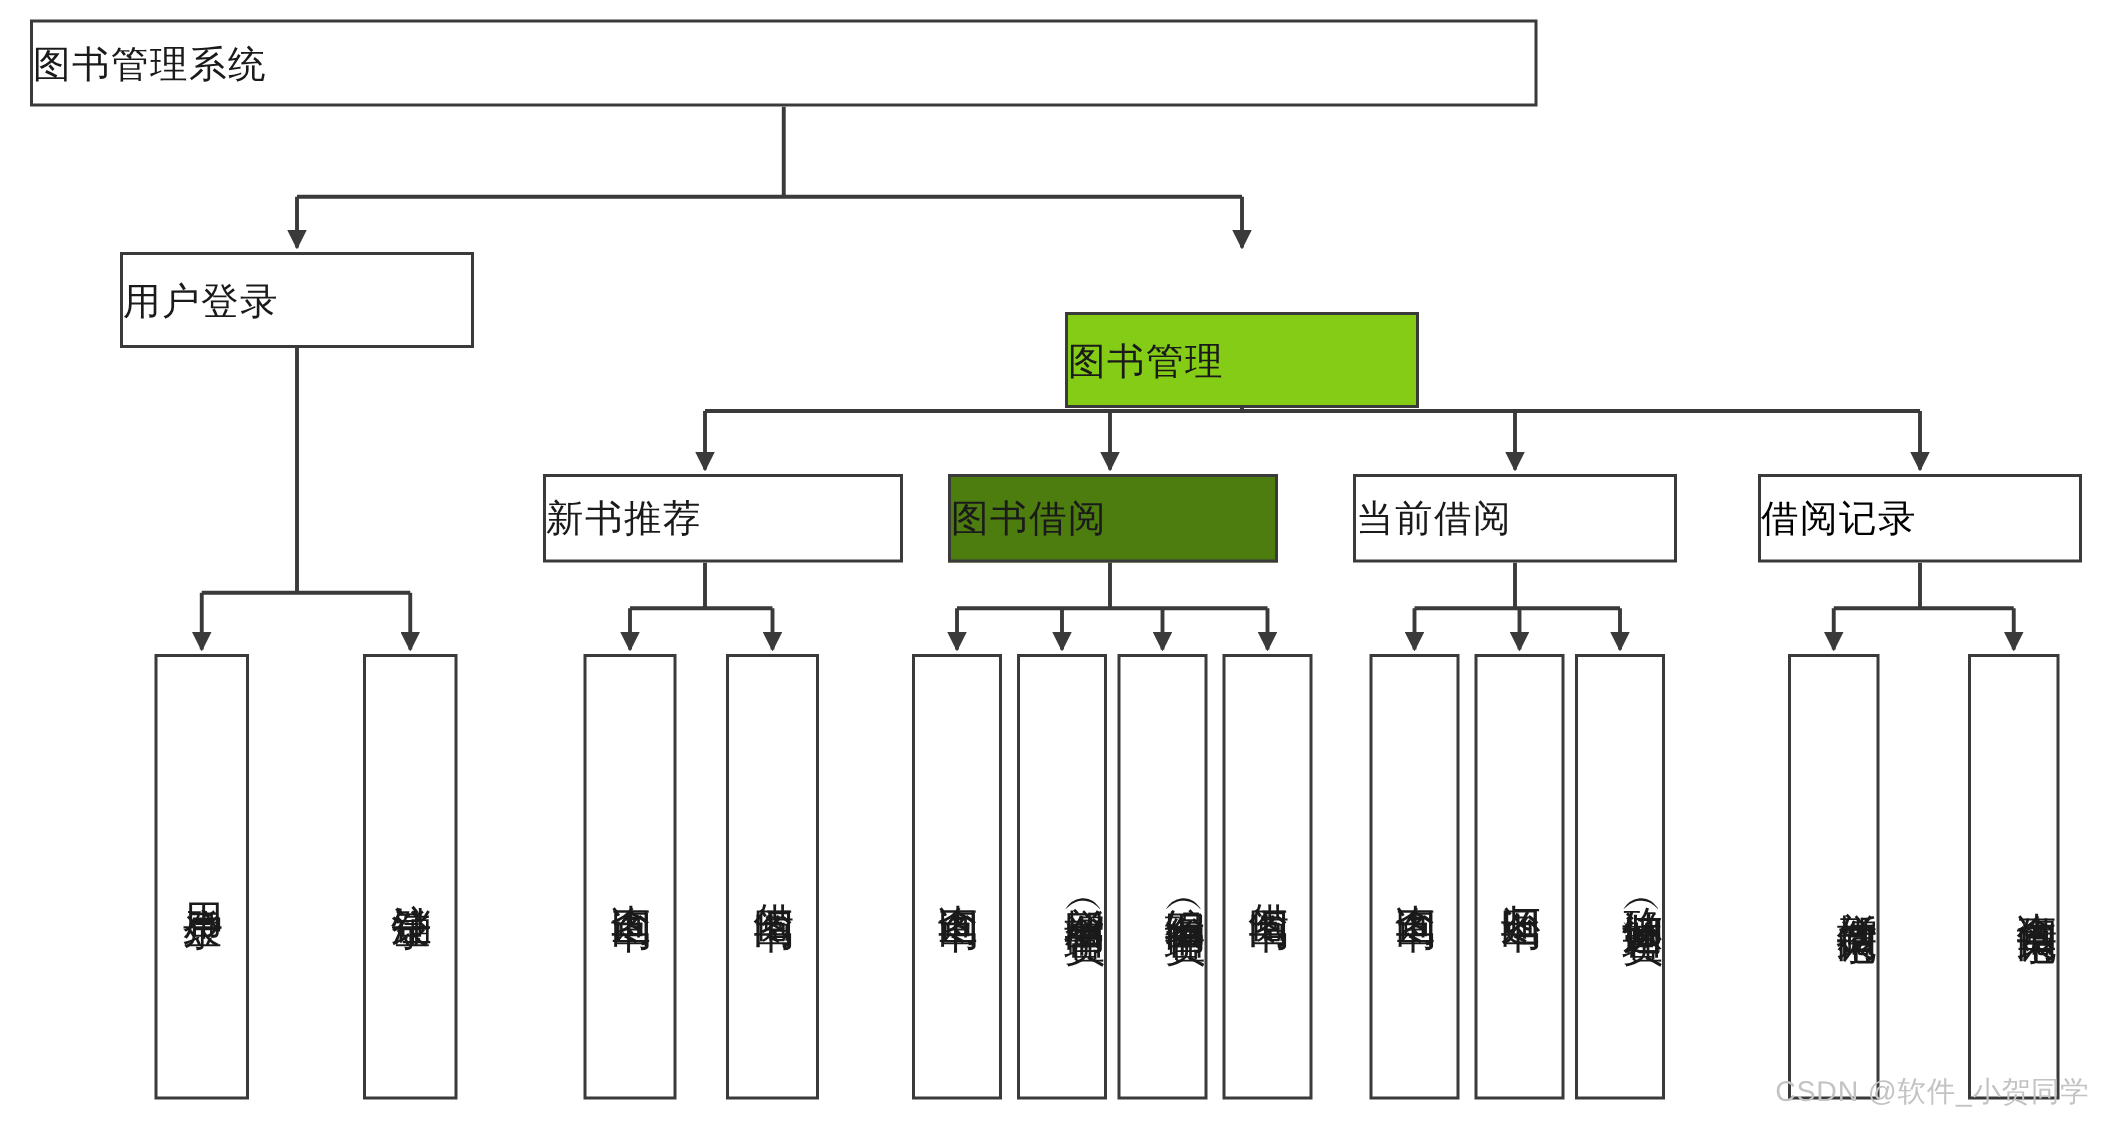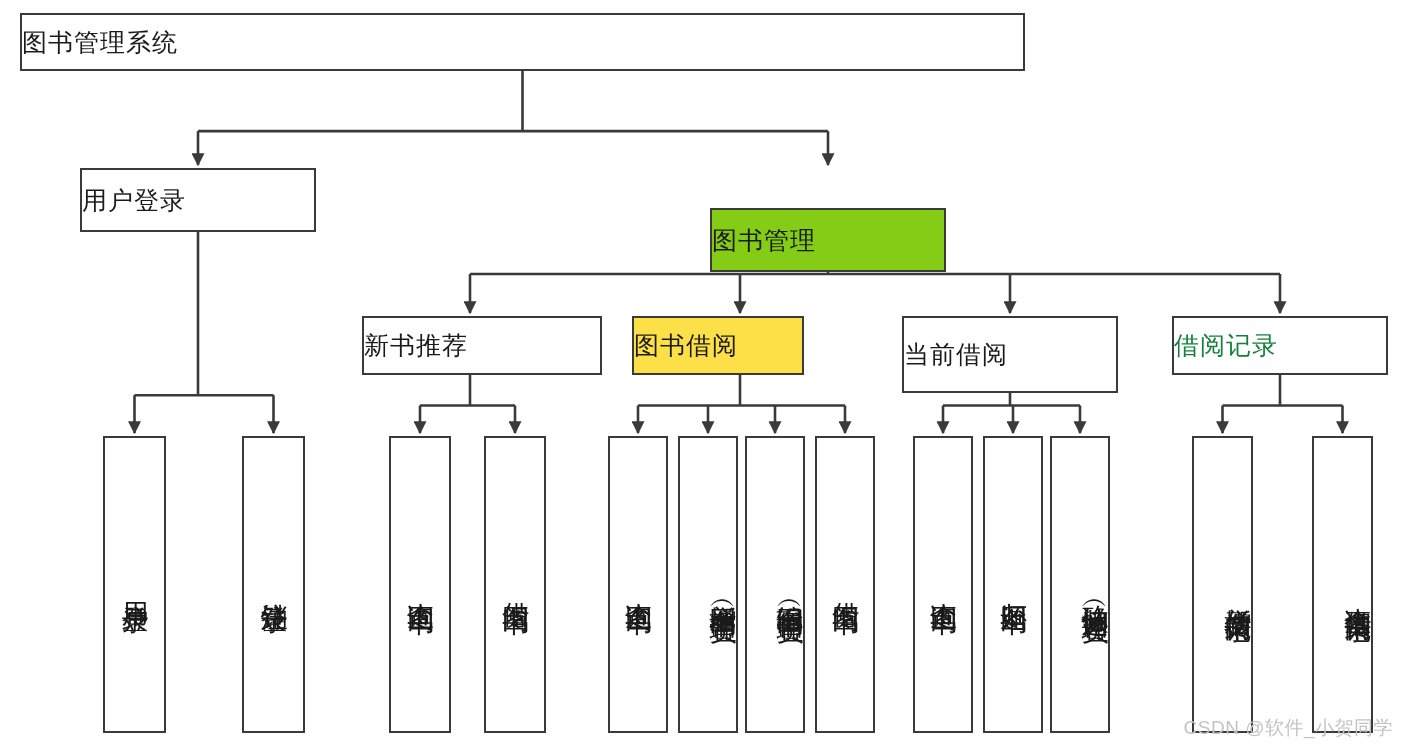--- a/index.html
+++ b/index.html
@@ -112,27 +112,27 @@
       </div>
       <div class="node node-h" id="node-user_login" style="left: 80px; top: 168px; width: 236px; height: 64px; border-color: rgb(58, 58, 58); background: rgb(255, 255, 255); color: rgb(26, 26, 26);">
         <span class="label">用户登录</span>
       </div>
       <div class="node node-h" id="node-book_manage" style="left: 710px; top: 168px; width: 236px; height: 64px; border-color: rgb(58, 58, 58); background: #84cc16; color: rgb(26, 26, 26); margin-top: 40px;">
         <span class="label">图书管理</span>
       </div>
       <div class="node node-h" id="node-new_book_rec" style="left: 362px; top: 316px; width: 240px; height: 59px; border-color: rgb(58, 58, 58); background: rgb(255, 255, 255); color: rgb(26, 26, 26);">
         <span class="label">新书推荐</span>
       </div>
-      <div class="node node-h" id="node-book_borrow" style="left: 632px; top: 316px; width: 172px; height: 59px; border-color: rgb(58, 58, 58); background: #fde047; color: rgb(26, 26, 26);">
+      <div class="node node-h" id="node-book_borrow" style="left: 632px; top: 316px; width: 220px; height: 59px; border-color: rgb(58, 58, 58); background: #4d7c0f; color: rgb(26, 26, 26);">
         <span class="label">图书借阅</span>
       </div>
-      <div class="node node-h" id="node-current_borrow" style="left: 902px; top: 316px; width: 216px; height: 77px; border-color: rgb(58, 58, 58); background: rgb(255, 255, 255); color: rgb(26, 26, 26);">
+      <div class="node node-h" id="node-current_borrow" style="left: 902px; top: 316px; width: 216px; height: 59px; border-color: rgb(58, 58, 58); background: rgb(255, 255, 255); color: rgb(26, 26, 26);">
         <span class="label">当前借阅</span>
       </div>
-      <div class="node node-h" id="node-borrow_record" style="left: 1172px; top: 316px; width: 216px; height: 59px; border-color: rgb(58, 58, 58); background: rgb(255, 255, 255); color: #15803d;">
+      <div class="node node-h" id="node-borrow_record" style="left: 1172px; top: 316px; width: 216px; height: 59px; border-color: rgb(58, 58, 58); background: rgb(255, 255, 255); color: #000000;">
         <span class="label">借阅记录</span>
       </div>
       <div class="node node-v short" id="node-leaf_user_login" style="left: 103px; top: 436px; width: 63px; height: 297px; border-color: rgb(58, 58, 58); background: rgb(255, 255, 255); color: rgb(26, 26, 26);">
         <span class="label">用户登录</span>
       </div>
       <div class="node node-v short" id="node-leaf_logout" style="left: 242px; top: 436px; width: 63px; height: 297px; border-color: rgb(58, 58, 58); background: rgb(255, 255, 255); color: rgb(26, 26, 26);">
         <span class="label">注销登录</span>
       </div>
       <div class="node node-v short" id="node-leaf_query_book_1" style="left: 389px; top: 436px; width: 62px; height: 297px; border-color: rgb(58, 58, 58); background: rgb(255, 255, 255); color: rgb(26, 26, 26);">
         <span class="label">查询图书</span>

